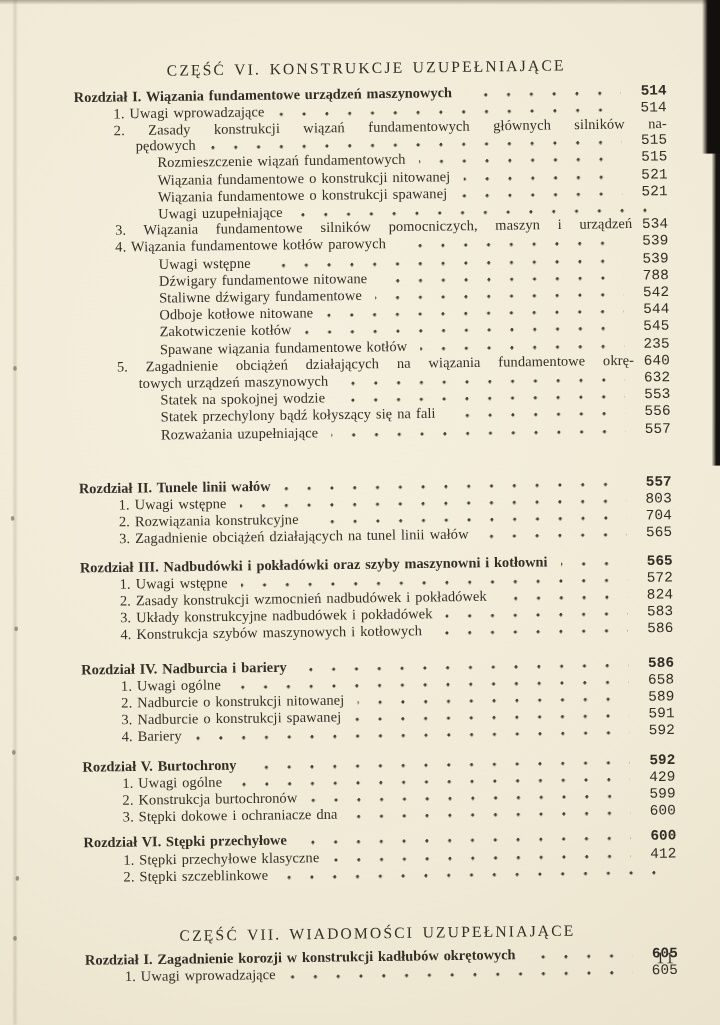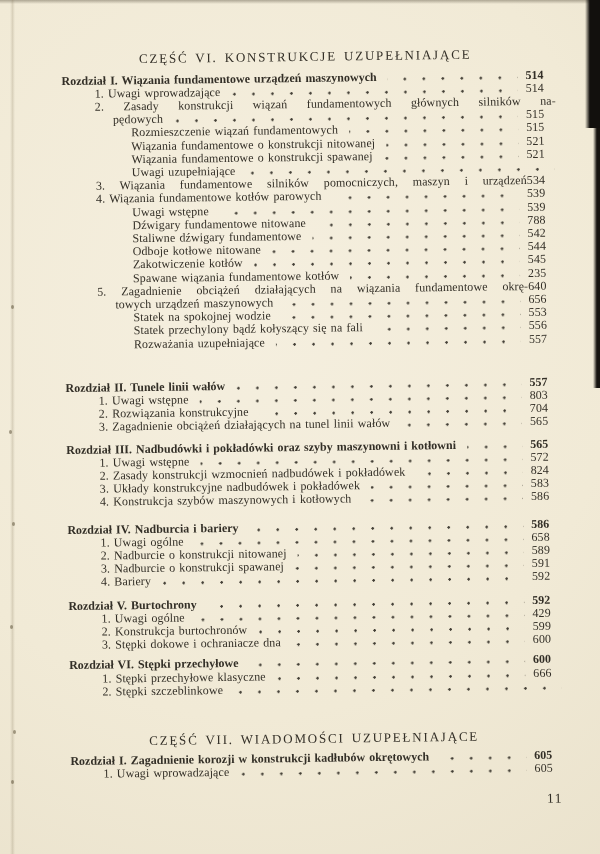--- a/index.html
+++ b/index.html
@@ -38,21 +38,21 @@
   .lvl-sub .label{padding-left:69px;}
   .lvl-cont .label{padding-left:51px;}
   .label{white-space:nowrap;}
   .fill .label{flex:1 1 auto;white-space:normal;text-align:justify;text-align-last:justify;}
   .dots{
     flex:1 1 auto;height:3px;margin:0 8px 0 11px;
     background-image:radial-gradient(circle at 1.6px 1.4px, var(--ink) 1.05px, rgba(0,0,0,0) 1.5px);
     background-size:19px 3px;background-repeat:repeat-x;background-position:right bottom;
     opacity:.92;
   }
-  .pg{width:30px;text-align:left;white-space:nowrap;flex:0 0 auto;}
+  .pg{width:30px;text-align:right;white-space:nowrap;flex:0 0 auto;font-family:Liberation Mono, monospace;}
   .nonum .dots{margin-right:2px;}
   #folio{
     position:absolute;top:794px;right:42px;
     font-size:13.5px;letter-spacing:1.5px;color:var(--ink);
   }
   
   #edge-block{
     position:absolute;top:0;right:0;width:15px;height:128px;z-index:2;
     background:linear-gradient(to left, #12100d 68%, rgba(18,16,13,0));
   }
@@ -161,21 +161,21 @@
     <span class="pg">235</span>
   </div>
           <div class="row lvl-it fill">
     <span class="label">5. Zagadnienie obciążeń działających na wiązania fundamentowe okrę-</span>
 
     <span class="pg">640</span>
   </div>
           <div class="row lvl-cont">
     <span class="label">towych urządzeń maszynowych</span>
     <span class="dots"></span>
-    <span class="pg">656</span>
+    <span class="pg">632</span>
   </div>
           <div class="row lvl-sub">
     <span class="label">Statek na spokojnej wodzie</span>
     <span class="dots"></span>
     <span class="pg">553</span>
   </div>
           <div class="row lvl-sub">
     <span class="label">Statek przechylony bądź kołyszący się na fali</span>
     <span class="dots"></span>
     <span class="pg">556</span>
@@ -276,21 +276,21 @@
     <span class="pg">600</span>
   </div>
           <div class="row lvl-ch" style="margin-top: 7px;">
     <span class="label">Rozdział VI. Stępki przechyłowe</span>
     <span class="dots"></span>
     <span class="pg">600</span>
   </div>
           <div class="row lvl-it">
     <span class="label">1. Stępki przechyłowe klasyczne</span>
     <span class="dots"></span>
-    <span class="pg">666</span>
+    <span class="pg">412</span>
   </div>
           <div class="row lvl-it nonum">
     <span class="label">2. Stępki szczeblinkowe</span>
     <span class="dots"></span>
 
   </div>
         </div>
     </div>
     <div class="section">
       <div class="part-head part-head-2">CZĘŚĆ VII. WIADOMOŚCI UZUPEŁNIAJĄCE</div>

